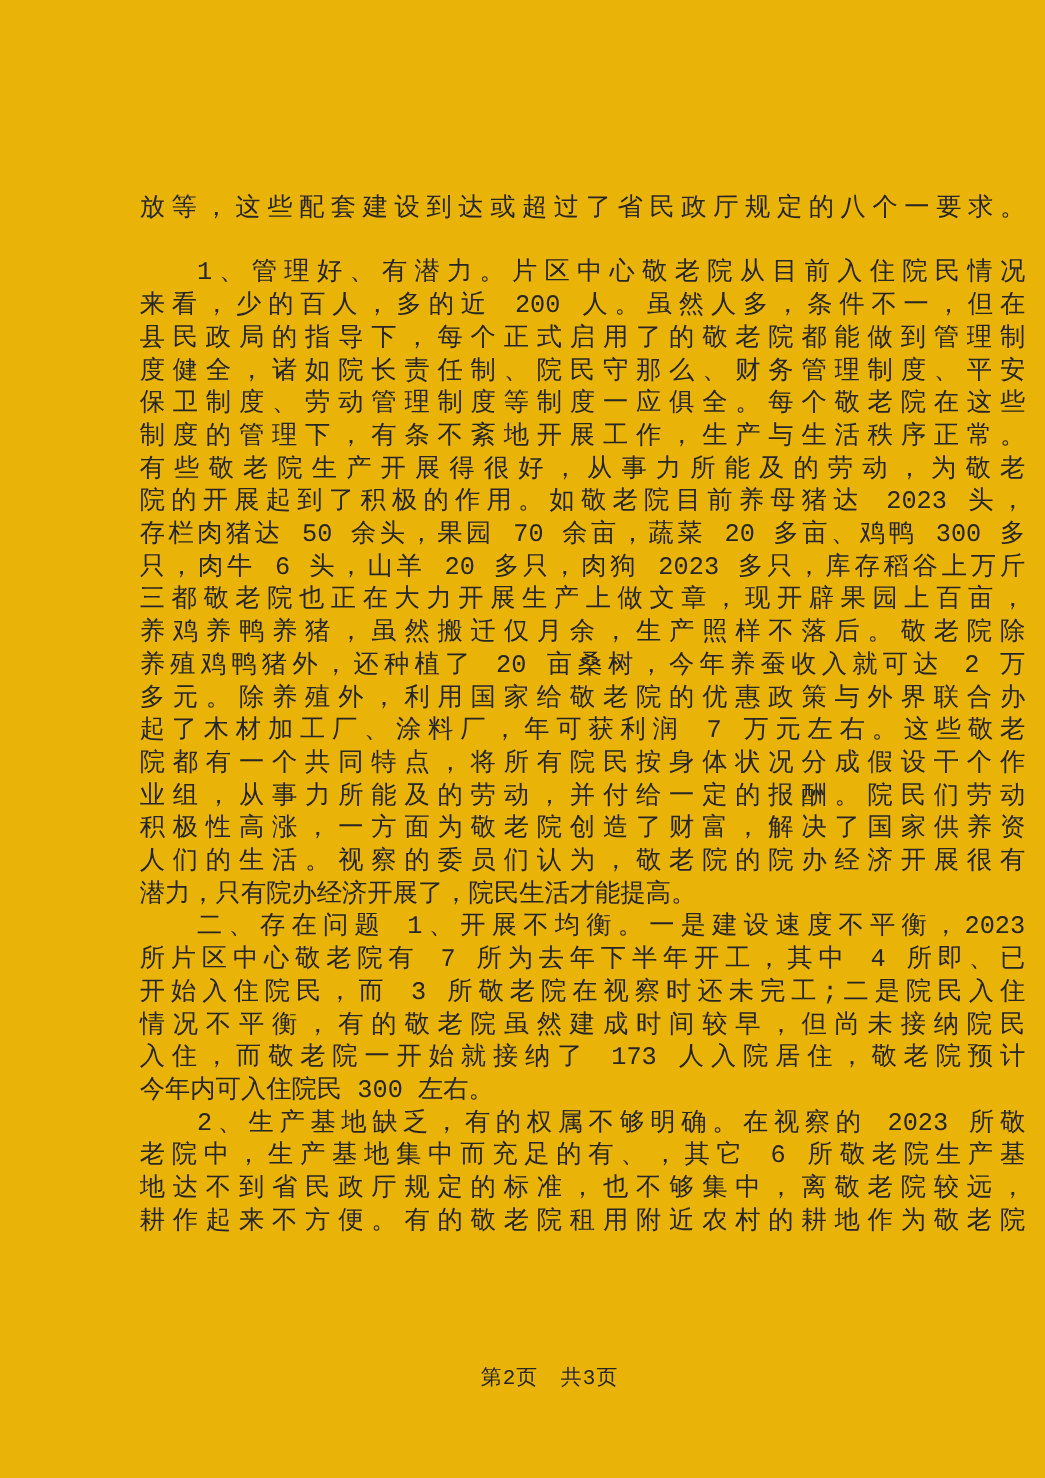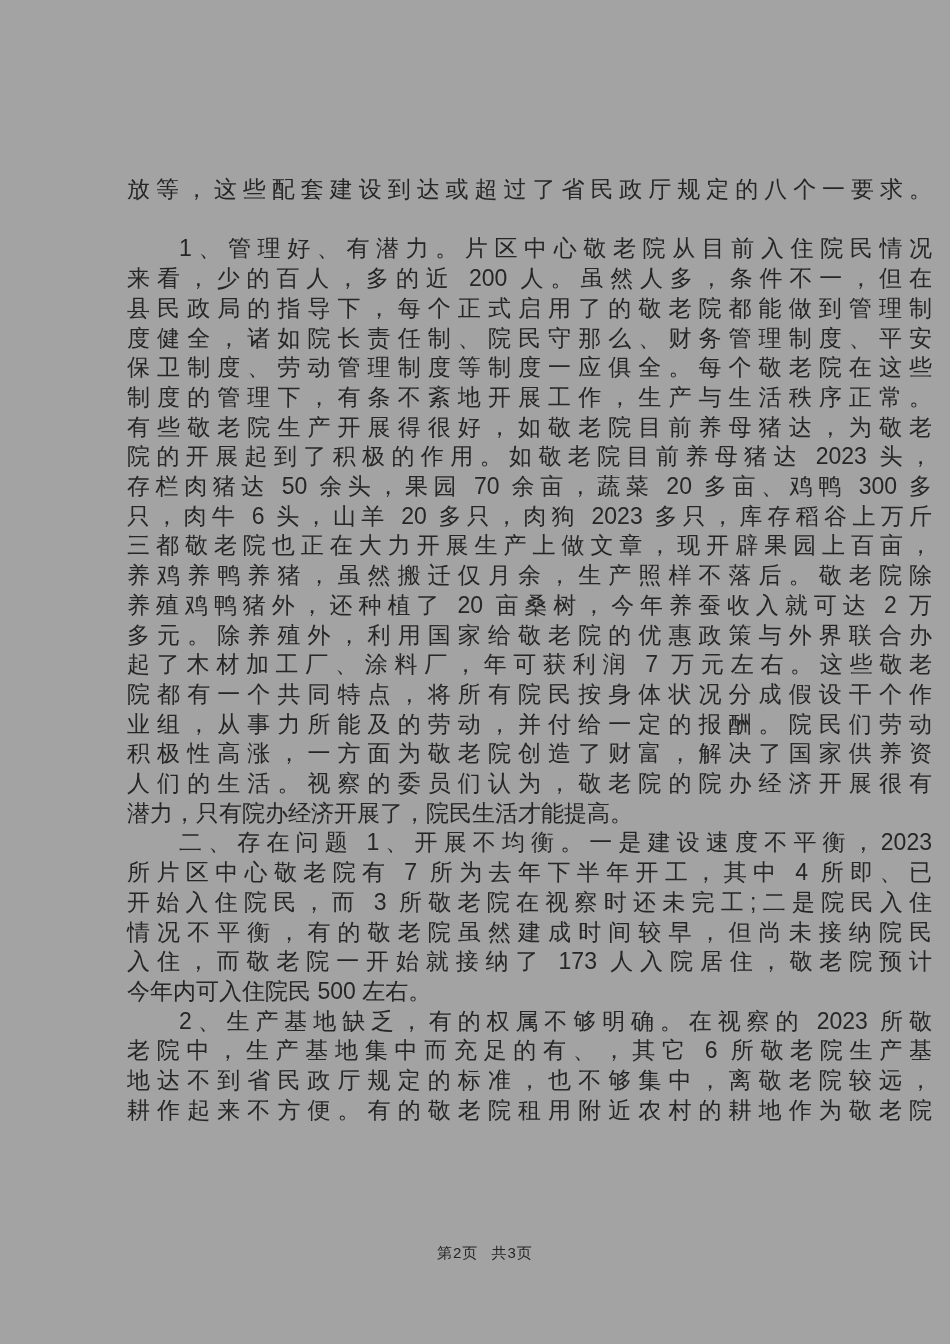--- a/index.html
+++ b/index.html
@@ -4,23 +4,23 @@
 <style>
   html, body {
     margin: 0;
     padding: 0;
     background: #ffffff;
   }
   .page {
     position: relative;
     width: 950px;
     height: 1344px;
-    background: #a3a3a3;
+    background: #eab308;
     overflow: hidden;
-    font-family: Liberation Sans, sans-serif;
+    font-family: Liberation Mono, monospace;
     color: #262626;
   }
   .content {
     position: absolute;
     left: 127px;
     top: 175px;
     width: 805px;
   }
   .paragraph {
     margin: 0;
@@ -46,21 +46,21 @@
   .line.spacer {
     text-align: left;
     text-align-last: left;
   }
   .footer {
     position: absolute;
     left: 437px;
     top: 1242px;
   }
   .footer-text {
-    font-size: 15px;
+    font-size: 19px;
     line-height: 22px;
     color: #262626;
     word-spacing: 8px;
     letter-spacing: 1px;
   }
 </style>
 </head>
 <body>
 
 <div class="page">
@@ -71,42 +71,42 @@
       <div class="paragraph">
         <div class="line spacer"></div>
       </div>
       <div class="paragraph">
         <div class="line indent">1、管理好、有潜力。片区中心敬老院从目前入住院民情况</div>
         <div class="line">来看，少的百人，多的近 200 人。虽然人多，条件不一，但在</div>
         <div class="line">县民政局的指导下，每个正式启用了的敬老院都能做到管理制</div>
         <div class="line">度健全，诸如院长责任制、院民守那么、财务管理制度、平安</div>
         <div class="line">保卫制度、劳动管理制度等制度一应俱全。每个敬老院在这些</div>
         <div class="line">制度的管理下，有条不紊地开展工作，生产与生活秩序正常。</div>
-        <div class="line">有些敬老院生产开展得很好，如敬老院目前养母猪达，为敬老</div>
+        <div class="line">有些敬老院生产开展得很好，从事力所能及的劳动，为敬老</div>
         <div class="line">院的开展起到了积极的作用。如敬老院目前养母猪达 2023 头，</div>
         <div class="line">存栏肉猪达 50 余头，果园 70 余亩，蔬菜 20 多亩、鸡鸭 300 多</div>
         <div class="line">只，肉牛 6 头，山羊 20 多只，肉狗 2023 多只，库存稻谷上万斤</div>
         <div class="line">三都敬老院也正在大力开展生产上做文章，现开辟果园上百亩，</div>
         <div class="line">养鸡养鸭养猪，虽然搬迁仅月余，生产照样不落后。敬老院除</div>
         <div class="line">养殖鸡鸭猪外，还种植了 20 亩桑树，今年养蚕收入就可达 2 万</div>
         <div class="line">多元。除养殖外，利用国家给敬老院的优惠政策与外界联合办</div>
         <div class="line">起了木材加工厂、涂料厂，年可获利润 7 万元左右。这些敬老</div>
         <div class="line">院都有一个共同特点，将所有院民按身体状况分成假设干个作</div>
         <div class="line">业组，从事力所能及的劳动，并付给一定的报酬。院民们劳动</div>
         <div class="line">积极性高涨，一方面为敬老院创造了财富，解决了国家供养资</div>
         <div class="line">人们的生活。视察的委员们认为，敬老院的院办经济开展很有</div>
         <div class="line end">潜力，只有院办经济开展了，院民生活才能提高。</div>
       </div>
       <div class="paragraph">
         <div class="line indent">二、存在问题 1、开展不均衡。一是建设速度不平衡，2023</div>
         <div class="line">所片区中心敬老院有 7 所为去年下半年开工，其中 4 所即、已</div>
         <div class="line">开始入住院民，而 3 所敬老院在视察时还未完工;二是院民入住</div>
         <div class="line">情况不平衡，有的敬老院虽然建成时间较早，但尚未接纳院民</div>
         <div class="line">入住，而敬老院一开始就接纳了 173 人入院居住，敬老院预计</div>
-        <div class="line end">今年内可入住院民 500 左右。</div>
+        <div class="line end">今年内可入住院民 300 左右。</div>
       </div>
       <div class="paragraph">
         <div class="line indent">2、生产基地缺乏，有的权属不够明确。在视察的 2023 所敬</div>
         <div class="line">老院中，生产基地集中而充足的有、，其它 6 所敬老院生产基</div>
         <div class="line">地达不到省民政厅规定的标准，也不够集中，离敬老院较远，</div>
         <div class="line">耕作起来不方便。有的敬老院租用附近农村的耕地作为敬老院</div>
       </div>
     </div>
   <div class="footer">
     <span class="footer-text">第2页 共3页</span>

